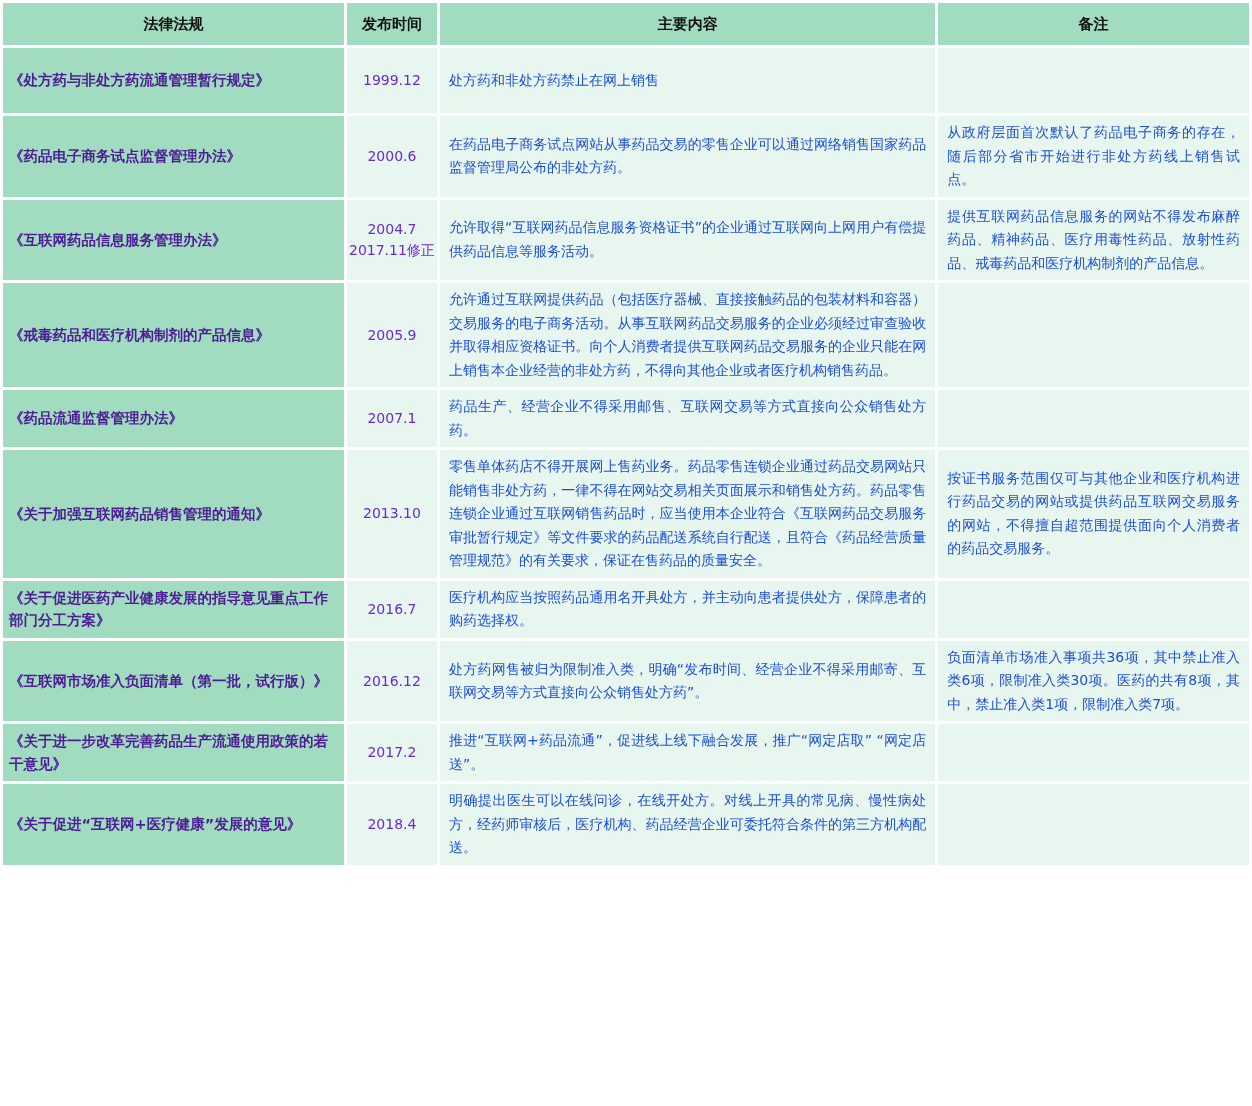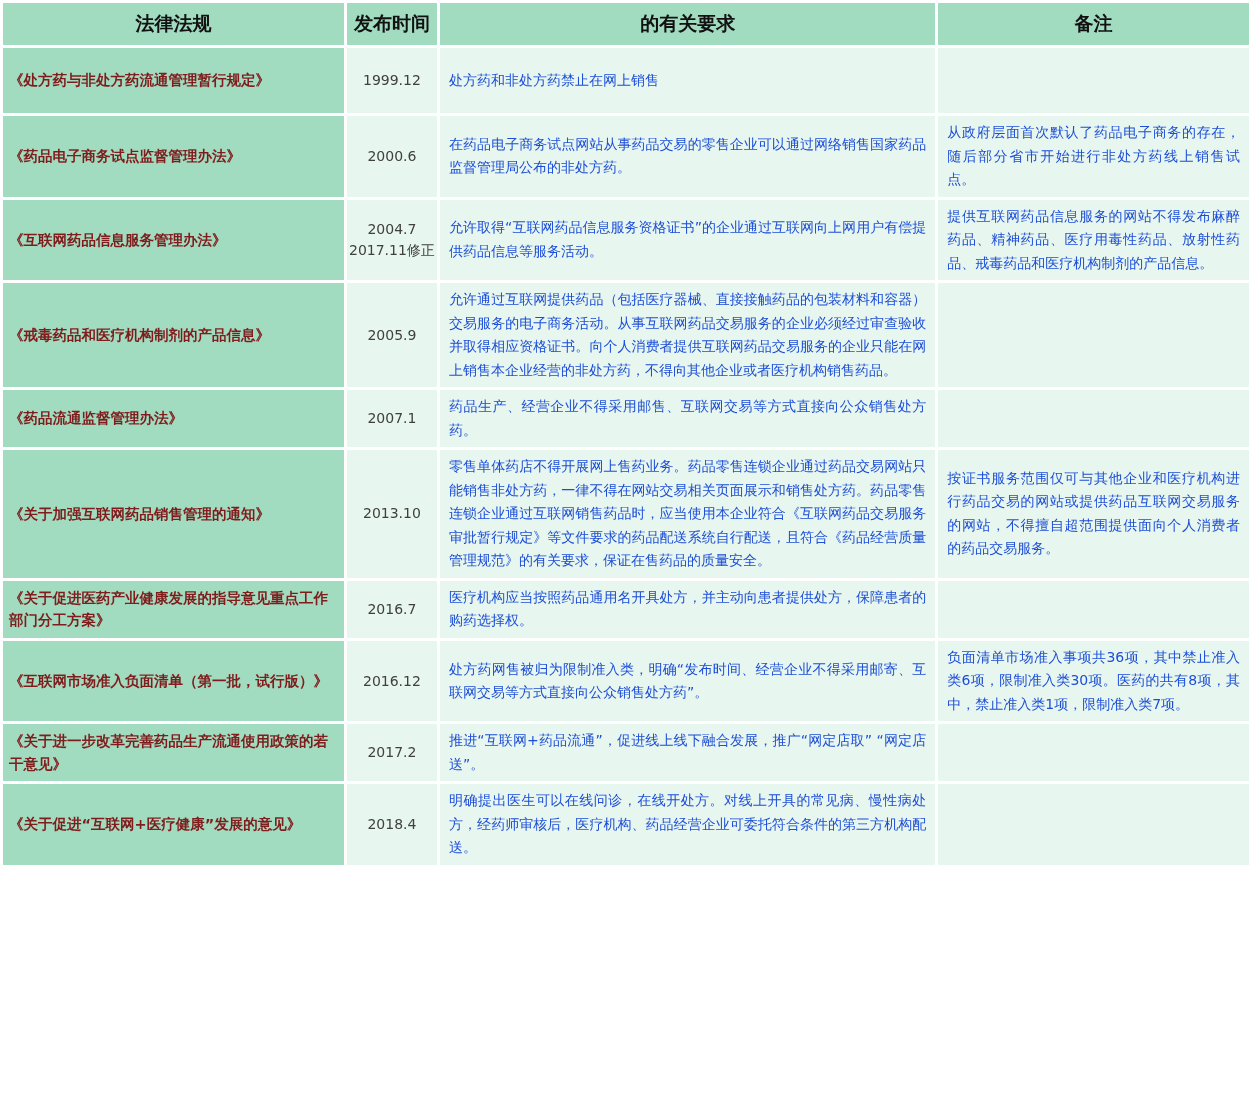--- a/index.html
+++ b/index.html
@@ -18,38 +18,38 @@
     border-spacing: 3px;
     background: #ffffff; 
   }
   th, td {
     vertical-align: middle;
     word-break: break-all;
   }
   thead th {
     background: #a2dcc0;
     color: #111111;
-    font-size: 19px;
+    font-size: 15px;
     font-weight: bold;
     text-align: center;
     height: 38px;
     padding: 2px 6px;
   }
   td.col-law {
     background: #a2dcc0;
-    color: #7f1d1d;
+    color: #4c1d95;
     font-size: 14.5px;
     font-weight: bold;
     text-align: left;
     line-height: 1.55;
     padding: 4px 4px 4px 6px;
   }
   td.col-date {
     background: #e7f6ee;
-    color: #404040;
+    color: #6d28d9;
     font-size: 14px;
     text-align: center;
     white-space: pre-line;
     line-height: 1.5;
     padding: 4px 2px;
   }
   td.col-content, td.col-note {
     background: #e7f6ee;
     color: #1d4ed8;
     font-size: 14px;
@@ -66,21 +66,21 @@
     <colgroup>
       <col style="width:340px">
       <col style="width:90px">
       <col style="width:494px">
       <col style="width:310px">
     </colgroup>
     <thead>
       <tr>
         <th>法律法规</th>
         <th>发布时间</th>
-        <th>的有关要求</th>
+        <th>主要内容</th>
         <th>备注</th>
       </tr>
     </thead>
     <tbody>
       <tr style="height:65px">
         <td class="col-law">《处方药与非处方药流通管理暂行规定》</td>
         <td class="col-date">1999.12</td>
         <td class="col-content">处方药和非处方药禁止在网上销售</td>
         <td class="col-note"></td>
       </tr>

